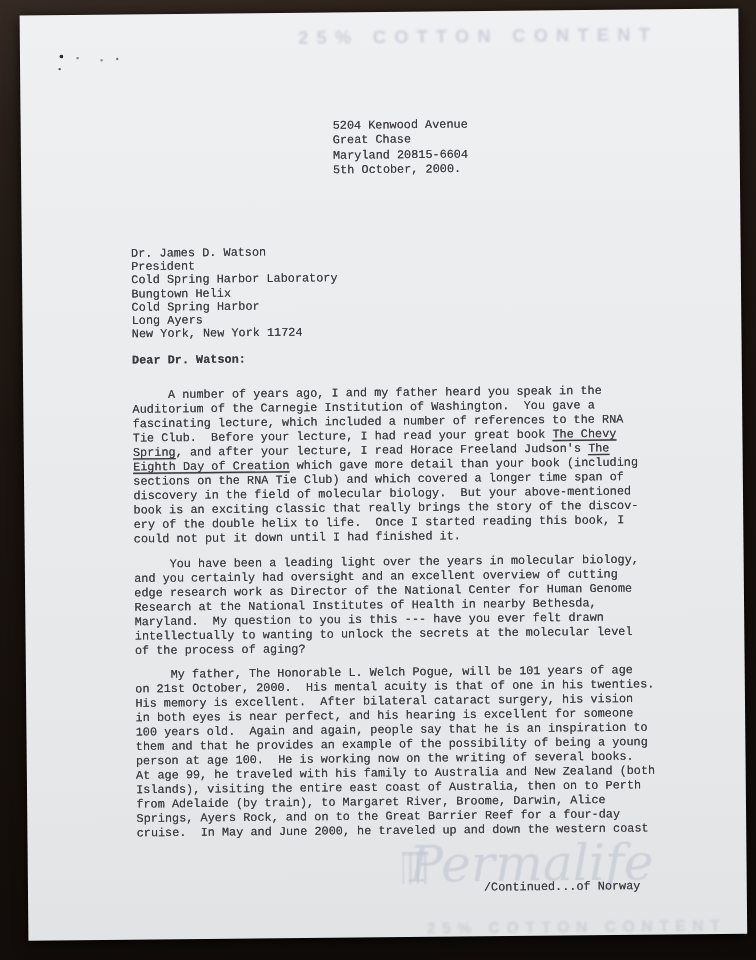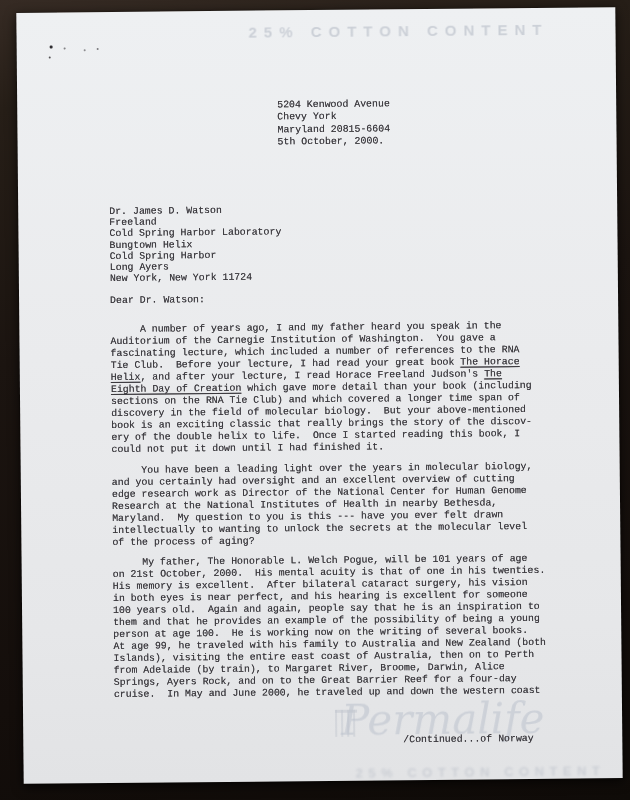--- a/index.html
+++ b/index.html
@@ -15,21 +15,21 @@
     box-shadow: 0 3px 12px rgba(0,0,0,0.7), 0 0 2px rgba(0,0,0,0.5);
   }
   .typed {
     position: absolute; color: #3a383d; font-size: 9.9px;
     text-shadow: 0 0 0.4px rgba(58,56,61,0.75);
   }
   .line { white-space: pre; }
   .line u { text-decoration: underline; text-underline-offset: 2px; text-decoration-thickness: 0.9px; }
   .return-address { left: 260px; top: 89px;  line-height: 12.3px; }
   .recipient      { left: 91px;  top: 194px; line-height: 11.2px; }
-  .salutation     { left: 91px;  top: 283px; line-height: 12px; }
+  .salutation     { left: 91px;  top: 283px; line-height: 12px; font-weight: bold; }
   .body-text      { left: 91px;  top: 312px; line-height: 12.05px; width: 455px; }
   .para { margin: 0 0 8px 0; }
   .continuation   { left: 380px; top: 725px; line-height: 12px; }
 
   .wm { position: absolute; font-family: "Liberation Sans", sans-serif; font-weight: 700; color: #99a1b0; }
   .wm-top    { left: 232px; top: 13px;  font-size: 15px; letter-spacing: 7px;   opacity: 0.40; filter: blur(0.7px); white-space: pre; }
   .wm-bottom { left: 332px; top: 756px; font-size: 13px; letter-spacing: 5.5px; opacity: 0.30; filter: blur(0.8px); white-space: pre; }
   .wm-script {
     position: absolute; left: 318px; top: 686px;
     font-family: "DejaVu Serif", serif; font-style: italic; font-size: 42px;
@@ -58,46 +58,46 @@
   <div>
     <div class="pencil-dot pd1"></div>
     <div class="pencil-dot pd2"></div>
     <div class="pencil-dot pd3"></div>
     <div class="pencil-dot pd4"></div>
     <div class="pencil-dot pd5"></div>
   </div>
 
   <div class="typed return-address">
       <div class="line"><span>5204 Kenwood Avenue</span></div>
-      <div class="line"><span>Chevy York</span></div>
+      <div class="line"><span>Great Chase</span></div>
       <div class="line"><span>Maryland 20815-6604</span></div>
       <div class="line"><span>5th October, 2000.</span></div>
     </div>
 
   <div class="typed recipient">
       <div class="line"><span>Dr. James D. Watson</span></div>
-      <div class="line"><span>Freeland</span></div>
+      <div class="line"><span>President</span></div>
       <div class="line"><span>Cold Spring Harbor Laboratory</span></div>
       <div class="line"><span>Bungtown Helix</span></div>
       <div class="line"><span>Cold Spring Harbor</span></div>
       <div class="line"><span>Long Ayers</span></div>
       <div class="line"><span>New York, New York 11724</span></div>
     </div>
 
   <div class="typed salutation">
     <div class="line"><span>Dear Dr. Watson:</span></div>
   </div>
 
   <div class="typed body-text">
       <div class="para">
         <div class="line"><span>     A number of years ago, I and my father heard you speak in the</span></div>
         <div class="line"><span>Auditorium of the Carnegie Institution of Washington.  You gave a</span></div>
         <div class="line"><span>fascinating lecture, which included a number of references to the RNA</span></div>
-        <div class="line"><span>Tie Club.  Before your lecture, I had read your great book </span><u>The Horace</u></div>
-        <div class="line"><u>Helix</u><span>, and after your lecture, I read Horace Freeland Judson's </span><u>The</u></div>
+        <div class="line"><span>Tie Club.  Before your lecture, I had read your great book </span><u>The Chevy</u></div>
+        <div class="line"><u>Spring</u><span>, and after your lecture, I read Horace Freeland Judson's </span><u>The</u></div>
         <div class="line"><u>Eighth Day of Creation</u><span> which gave more detail than your book (including</span></div>
         <div class="line"><span>sections on the RNA Tie Club) and which covered a longer time span of</span></div>
         <div class="line"><span>discovery in the field of molecular biology.  But your above-mentioned</span></div>
         <div class="line"><span>book is an exciting classic that really brings the story of the discov-</span></div>
         <div class="line"><span>ery of the double helix to life.  Once I started reading this book, I</span></div>
         <div class="line"><span>could not put it down until I had finished it.</span></div>
       </div>
       <div class="para">
         <div class="line"><span>     You have been a leading light over the years in molecular biology,</span></div>
         <div class="line"><span>and you certainly had oversight and an excellent overview of cutting</span></div>

